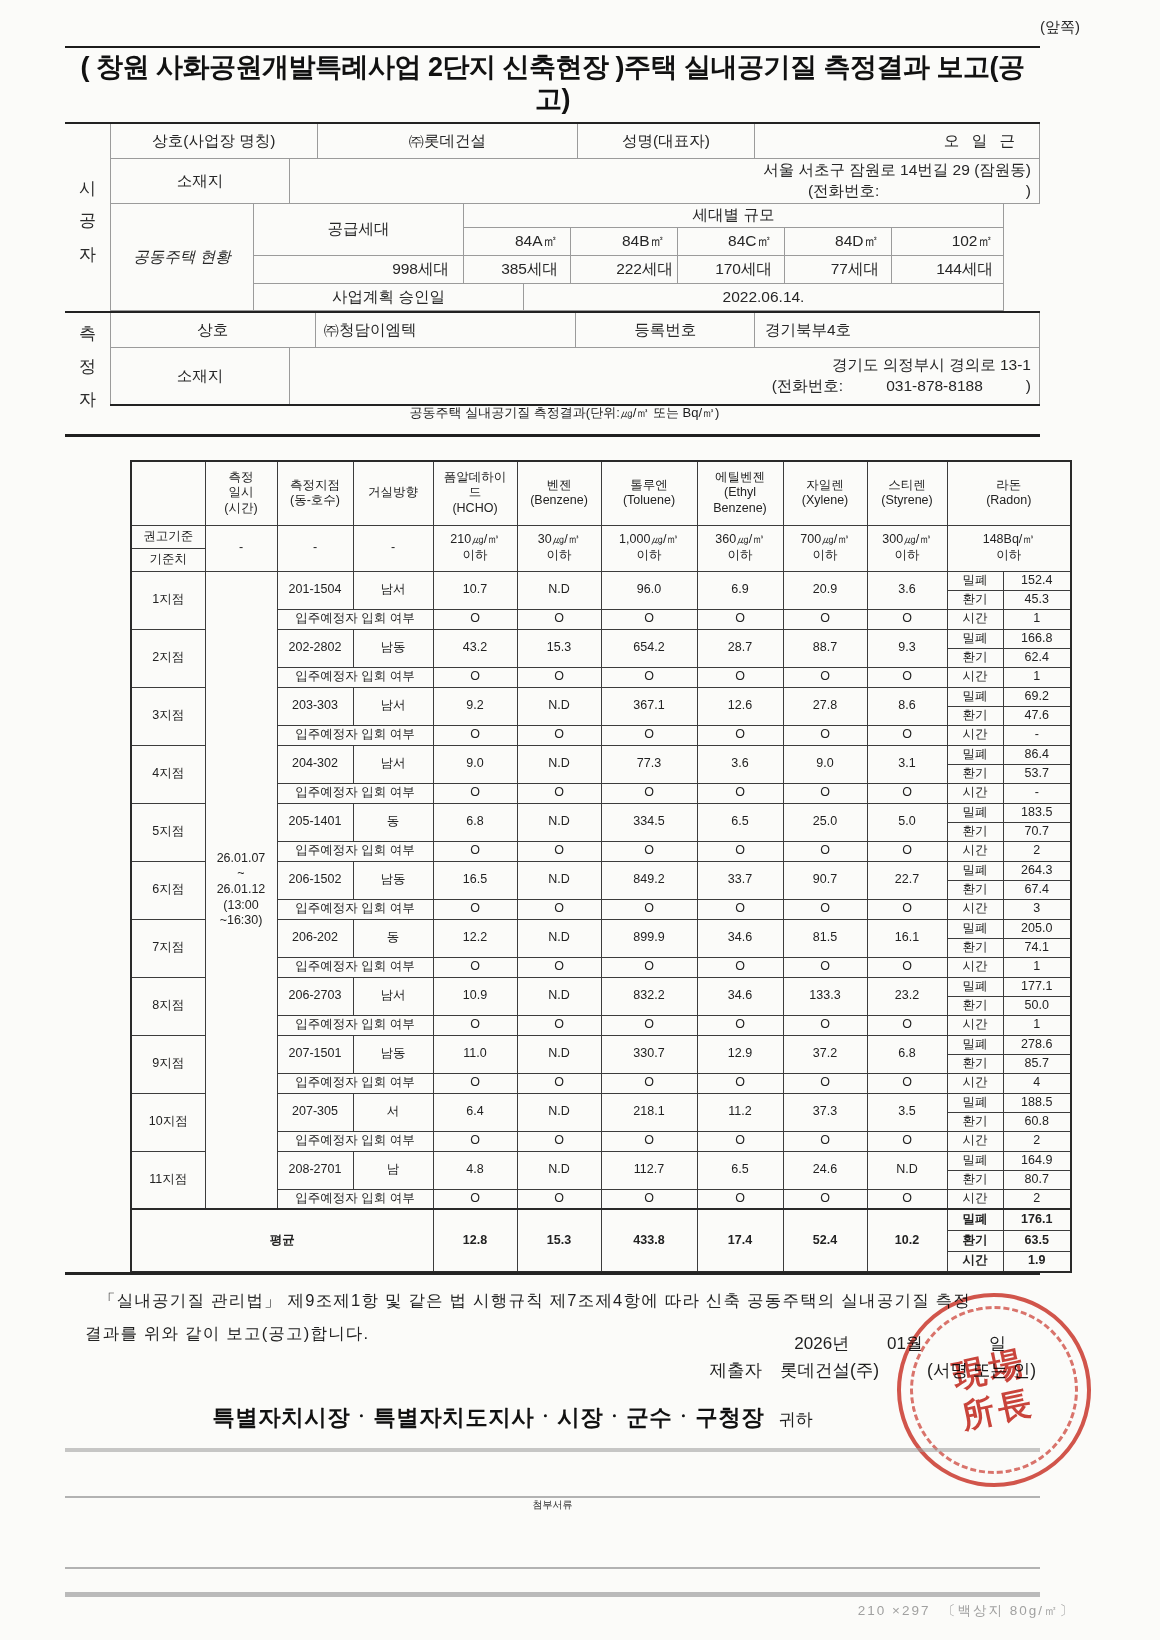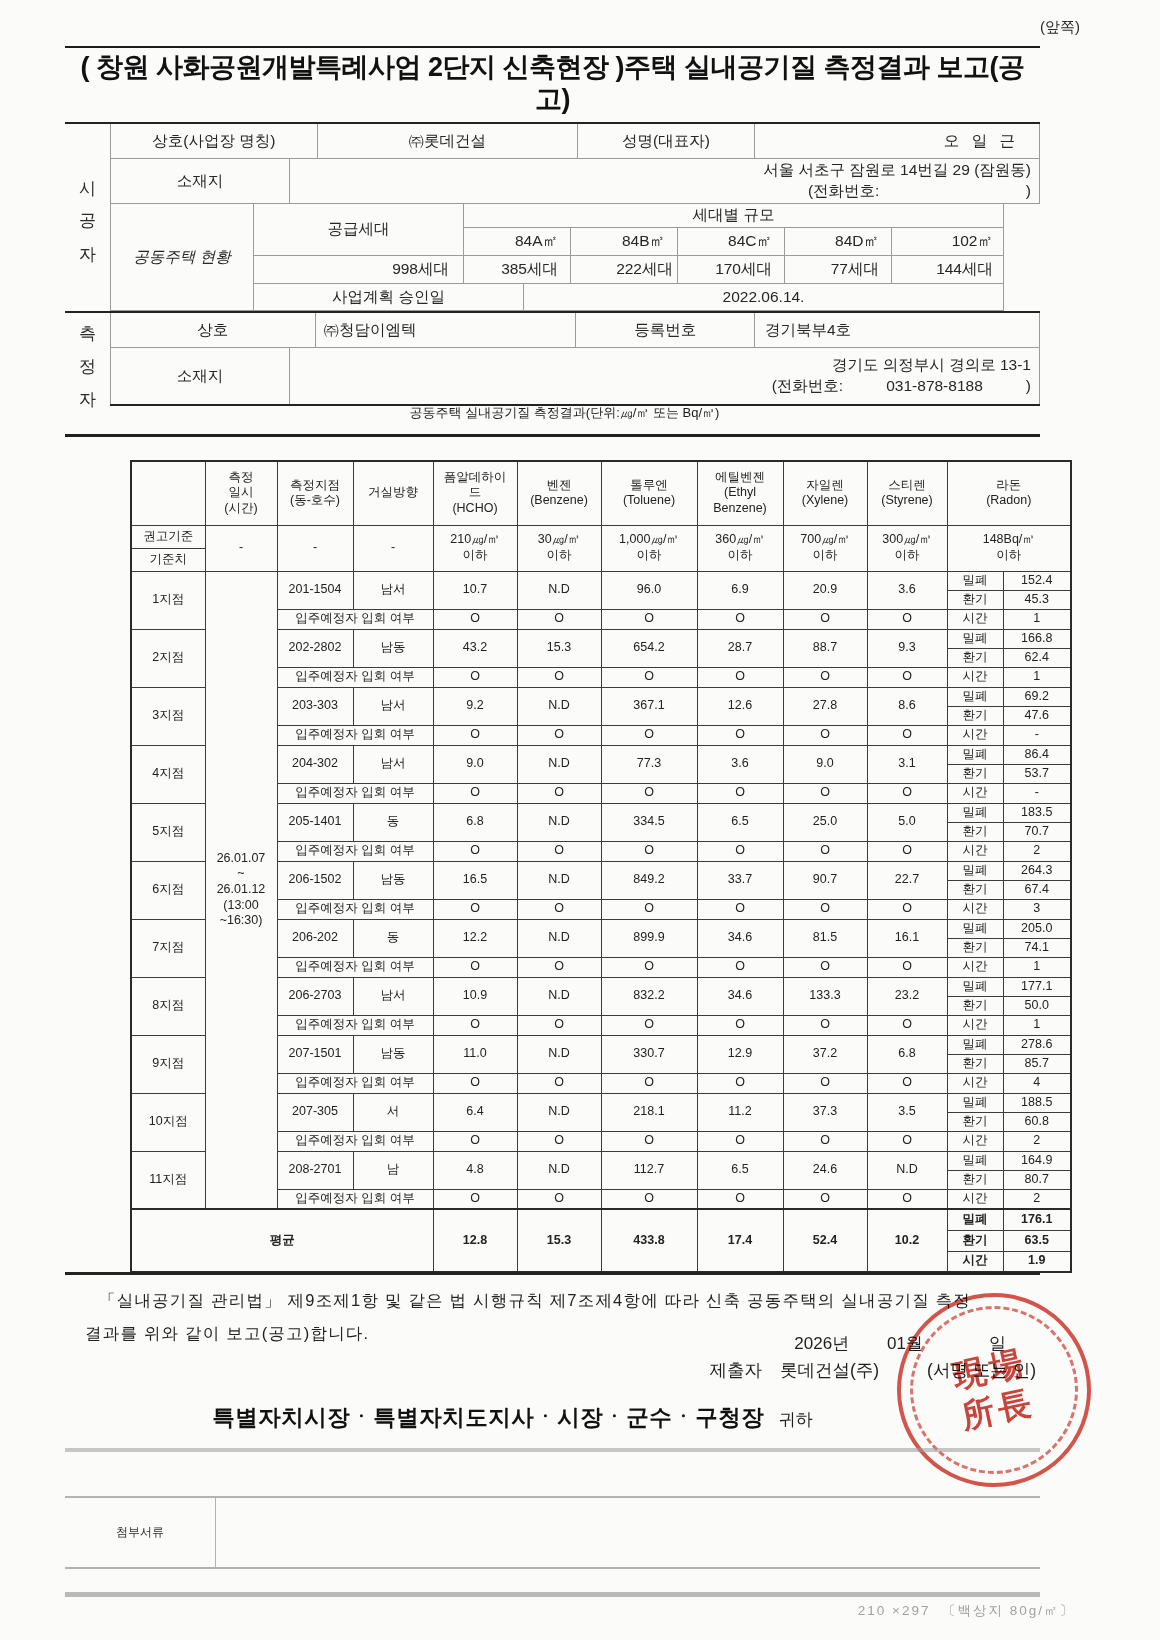--- a/index.html
+++ b/index.html
@@ -83,21 +83,21 @@
     border:3px dashed rgba(203,44,33,0.65);}
   #stamp .stamp-text{font-size:33px;font-weight:bold;color:rgba(196,36,26,0.85);
     text-align:center;line-height:1.25;letter-spacing:4px;white-space:pre-line;
     font-family:"Liberation Serif","DejaVu Serif",serif;}
 
   #band-gray{left:65px;top:1448px;width:975px;height:4px;background:#9a9a9a;opacity:0.55;}
 
   
   #attachment{left:65px;top:1496px;width:975px;height:69px;
     border-top:2px solid #b2b2b2;border-bottom:2px solid #b2b2b2;
-    display:flex;align-items:center;font-size:12px;color:#2c2c2c;}
+    display:flex;align-items:center;font-size:10px;color:#2c2c2c;flex-direction:column;}
   #attachment .att-label{width:150px;text-align:center;}
   #attachment .att-sep{width:1px;align-self:stretch;background:#b2b2b2;}
   #attachment .att-text{padding-left:28px;letter-spacing:0.5px;}
 
   #rule-final{left:65px;top:1592px;width:975px;height:5px;background:#8f8f8f;opacity:0.6;}
   #footer-note{right:85px;top:1602px;font-size:13.5px;color:#8a8a8a;opacity:0.8;letter-spacing:2px;}
 </style>
 </head>
 <body>
 

